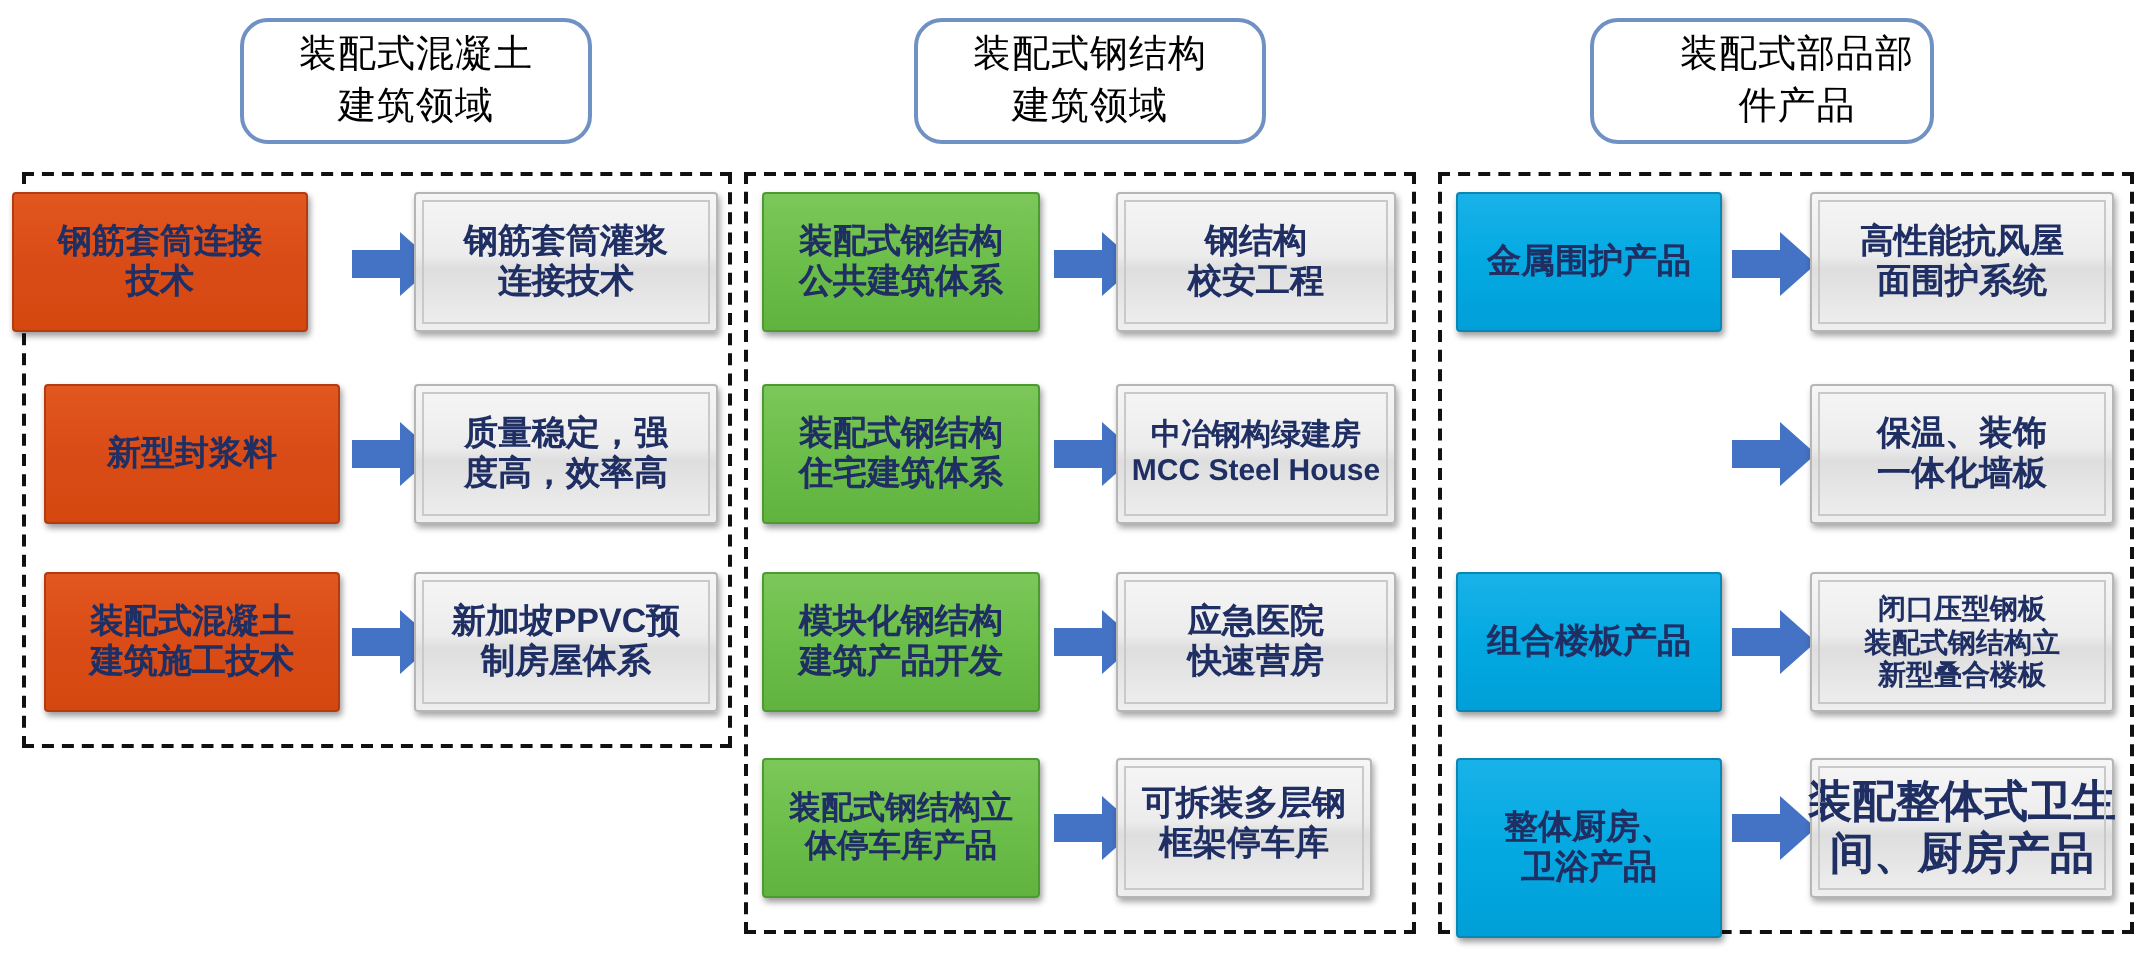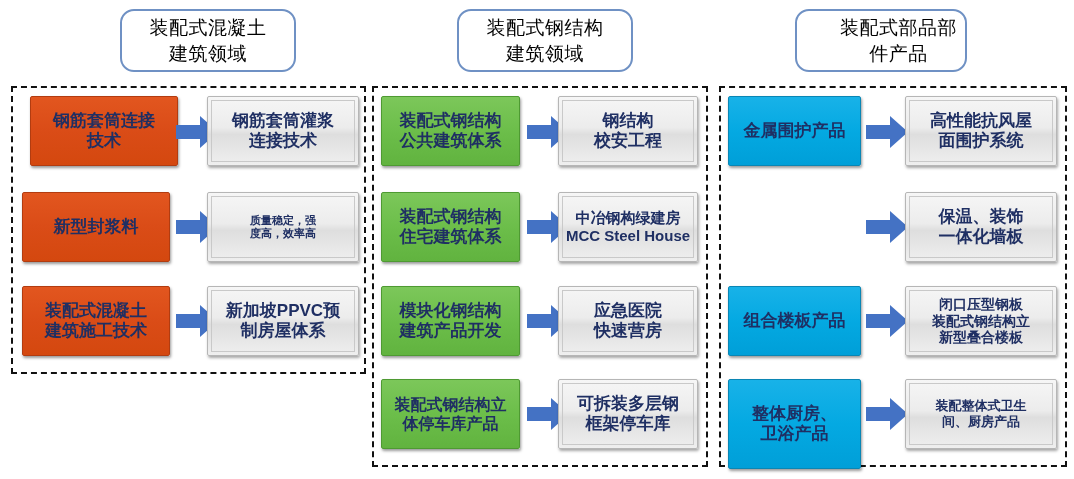--- a/index.html
+++ b/index.html
@@ -117,21 +117,21 @@
 
   <div class="header-pill" style="left:795px; top:9px; width:172px; height:63px;padding-left:35px;">
     <span>装配式部品部</span>
     <span>件产品</span>
   </div>
 
   <div class="group-box" style="left:11px; top:86px; width:355px; height:288px;"></div>
   <div class="group-box" style="left:372px; top:86px; width:336px; height:381px;"></div>
   <div class="group-box" style="left:719px; top:86px; width:348px; height:381px;"></div>
 
-  <div class="node src orange" style="left:30px; top:96px; width:148px; height:70px; font-size:17px;">
+  <div class="node src orange" style="left:6px; top:96px; width:148px; height:70px; font-size:17px;">
     <span>钢筋套筒连接</span>
     <span>技术</span>
   </div>
   <div class="arrow" style="left:176px; top:116px; width:42px; height:32px;">
     <svg width="42" height="32" viewBox="0 0 42 32">
         <path d="M0 9 H24 V0 L42 16 L24 32 V23 H0 Z" fill="#4472c4"></path>
       </svg>
   </div>
   <div class="node dst" style="left:207px; top:96px; width:152px; height:70px; font-size:17px;">
     <span>钢筋套筒灌浆</span>
@@ -139,21 +139,21 @@
   </div>
 
   <div class="node src orange" style="left:22px; top:192px; width:148px; height:70px; font-size:17px;">
     <span>新型封浆料</span>
   </div>
   <div class="arrow" style="left:176px; top:211px; width:42px; height:32px;">
     <svg width="42" height="32" viewBox="0 0 42 32">
         <path d="M0 9 H24 V0 L42 16 L24 32 V23 H0 Z" fill="#4472c4"></path>
       </svg>
   </div>
-  <div class="node dst" style="left:207px; top:192px; width:152px; height:70px; font-size:11px;">
+  <div class="node dst" style="left:207px; top:192px; width:152px; height:70px; font-size:17px;">
     <span>质量稳定，强</span>
     <span>度高，效率高</span>
   </div>
 
   <div class="node src orange" style="left:22px; top:286px; width:148px; height:70px; font-size:17px;">
     <span>装配式混凝土</span>
     <span>建筑施工技术</span>
   </div>
   <div class="arrow" style="left:176px; top:305px; width:42px; height:32px;">
     <svg width="42" height="32" viewBox="0 0 42 32">
@@ -209,21 +209,21 @@
 
   <div class="node src green" style="left:381px; top:379px; width:139px; height:70px; font-size:16px;">
     <span>装配式钢结构立</span>
     <span>体停车库产品</span>
   </div>
   <div class="arrow" style="left:527px; top:398px; width:42px; height:32px;">
     <svg width="42" height="32" viewBox="0 0 42 32">
         <path d="M0 9 H24 V0 L42 16 L24 32 V23 H0 Z" fill="#4472c4"></path>
       </svg>
   </div>
-  <div class="node dst" style="left:558px; top:379px; width:140px; height:70px; font-size:17px;">
+  <div class="node dst" style="left:558px; top:379px; width:128px; height:70px; font-size:17px;font-family:Liberation Mono, monospace;">
     <span>可拆装多层钢</span>
     <span>框架停车库</span>
   </div>
 
   <div class="node src blue" style="left:728px; top:96px; width:133px; height:70px; font-size:17px;">
     <span>金属围护产品</span>
   </div>
   <div class="arrow" style="left:866px; top:116px; width:42px; height:32px;">
     <svg width="42" height="32" viewBox="0 0 42 32">
         <path d="M0 9 H24 V0 L42 16 L24 32 V23 H0 Z" fill="#4472c4"></path>
@@ -260,18 +260,18 @@
 
   <div class="node src blue" style="left:728px; top:379px; width:133px; height:90px; font-size:17px;">
     <span>整体厨房、</span>
     <span>卫浴产品</span>
   </div>
   <div class="arrow" style="left:866px; top:398px; width:42px; height:32px;">
     <svg width="42" height="32" viewBox="0 0 42 32">
         <path d="M0 9 H24 V0 L42 16 L24 32 V23 H0 Z" fill="#4472c4"></path>
       </svg>
   </div>
-  <div class="node dst" style="left:905px; top:379px; width:152px; height:70px; font-size:13px;">
+  <div class="node dst" style="left:905px; top:379px; width:152px; height:70px; font-size:22px;">
     <span>装配整体式卫生</span>
     <span>间、厨房产品</span>
   </div>
 
 </div>
 
 </body></html>

